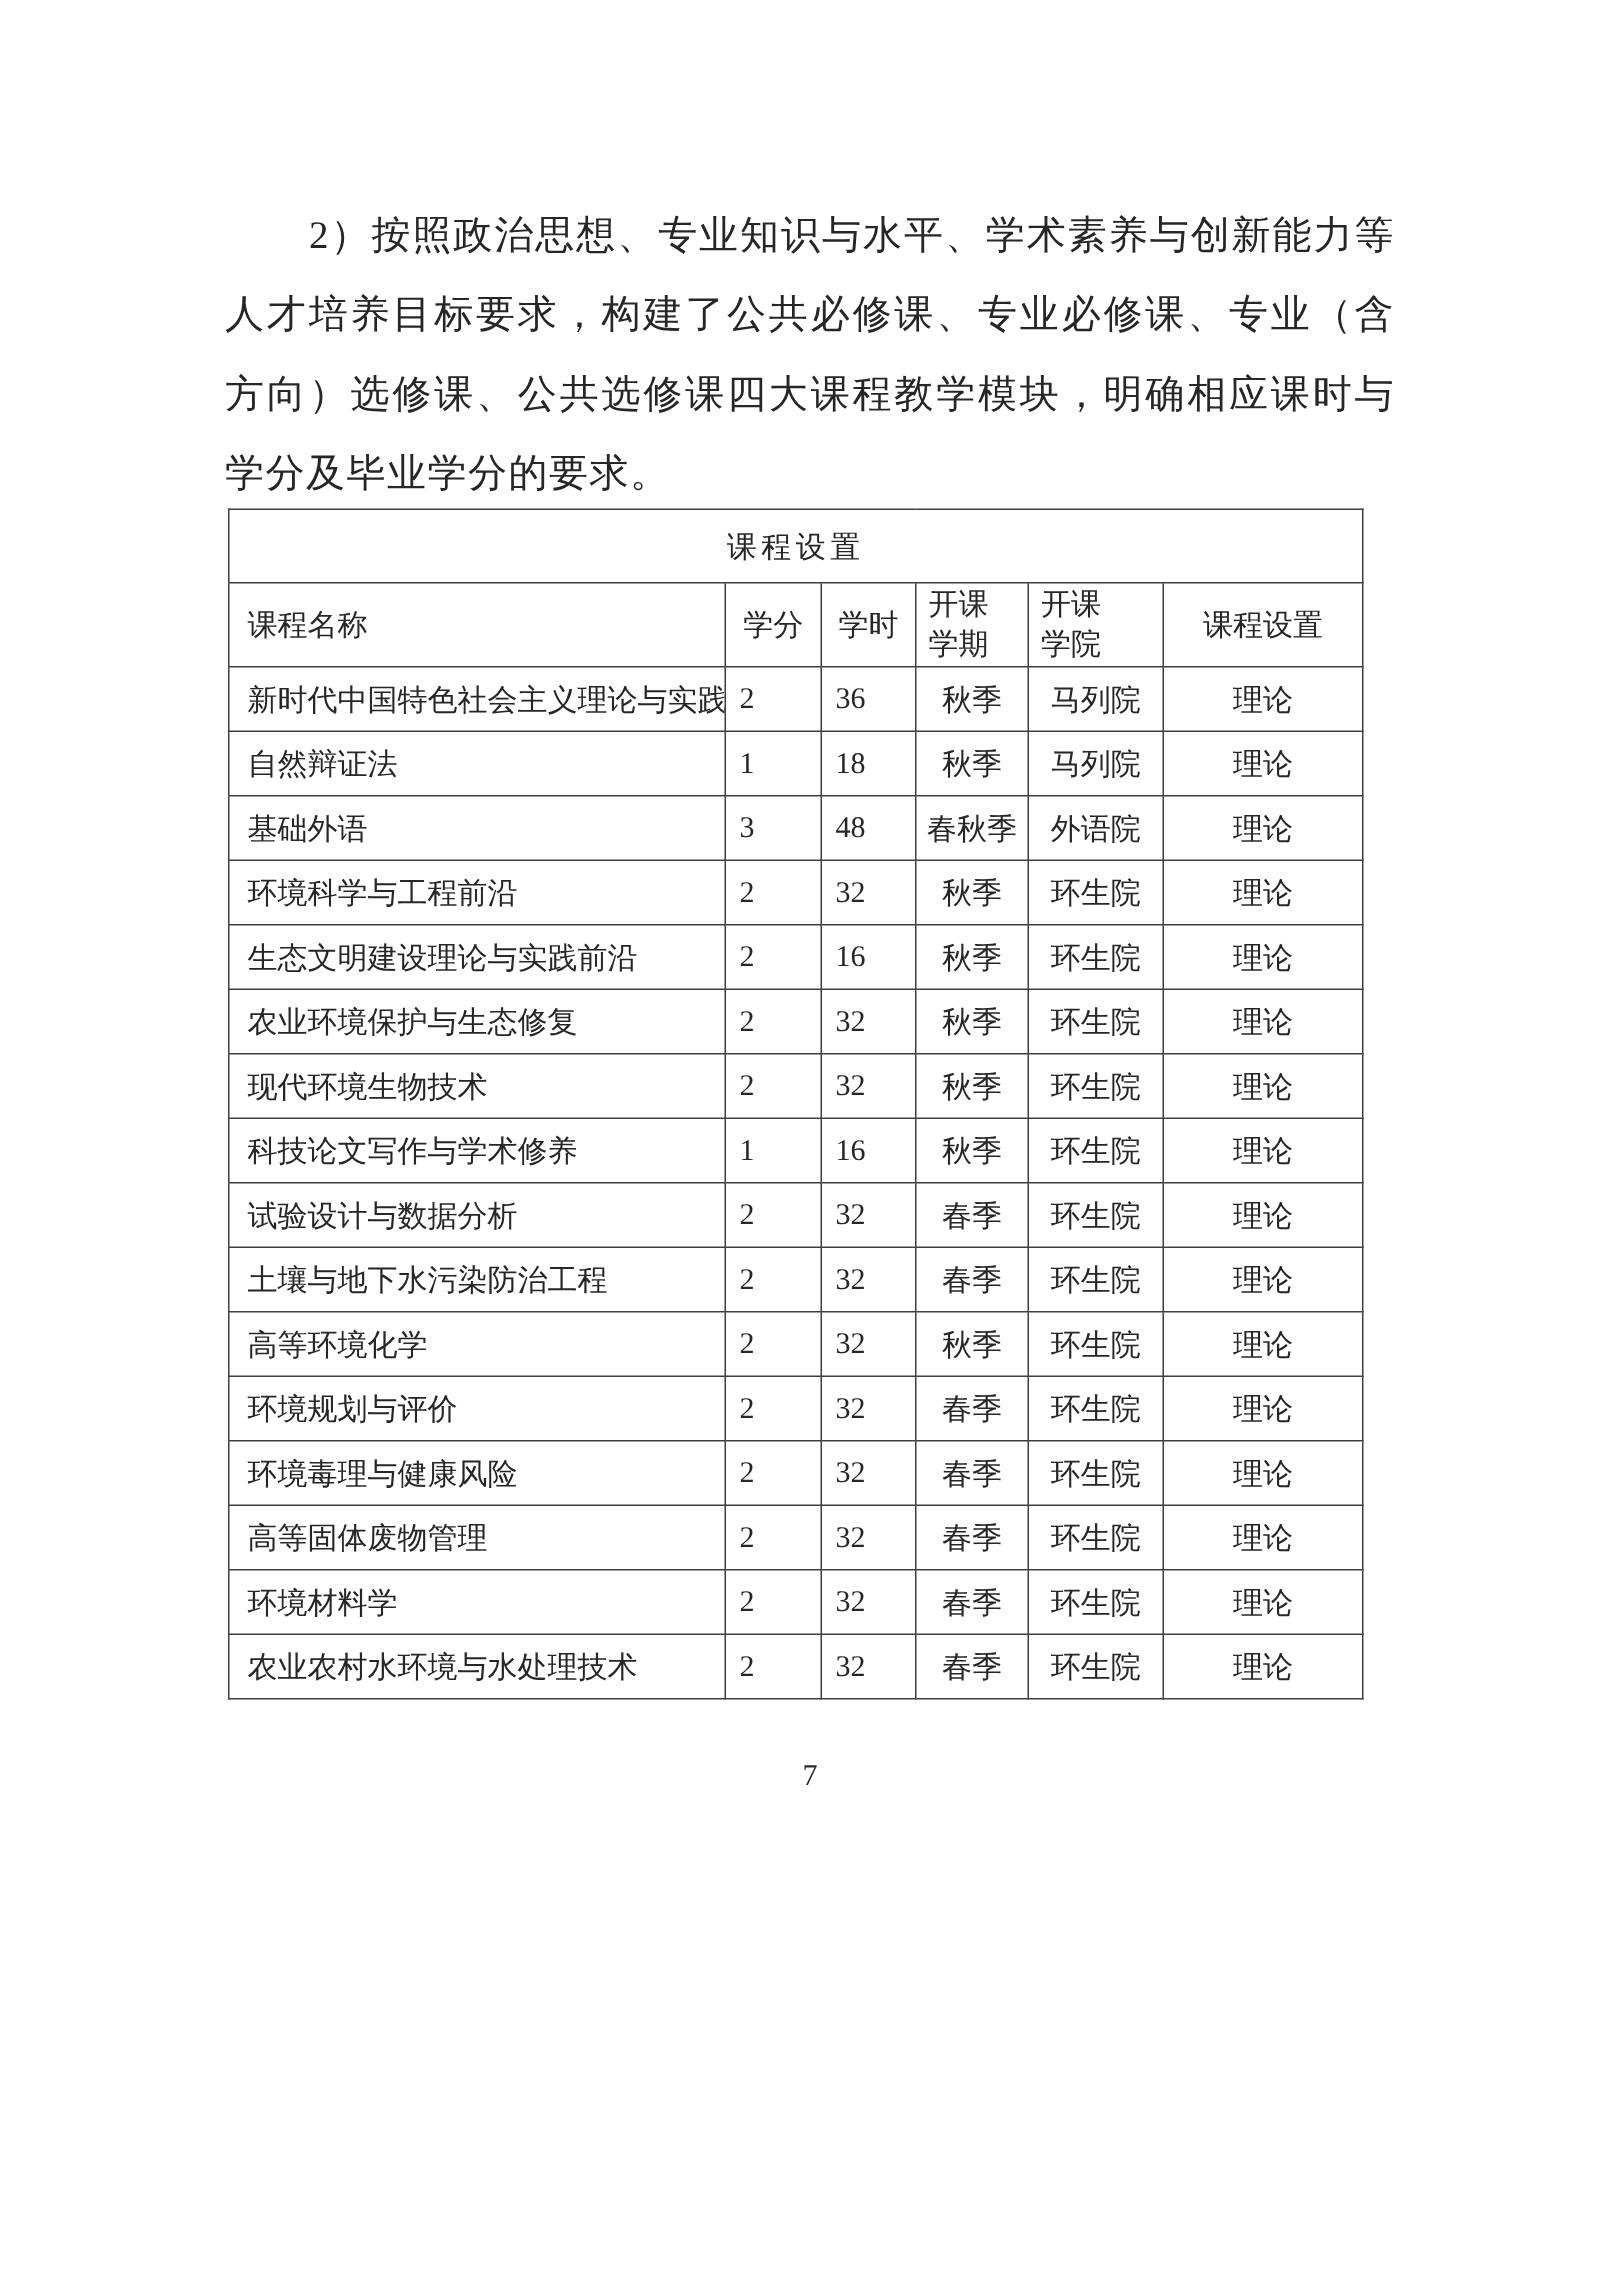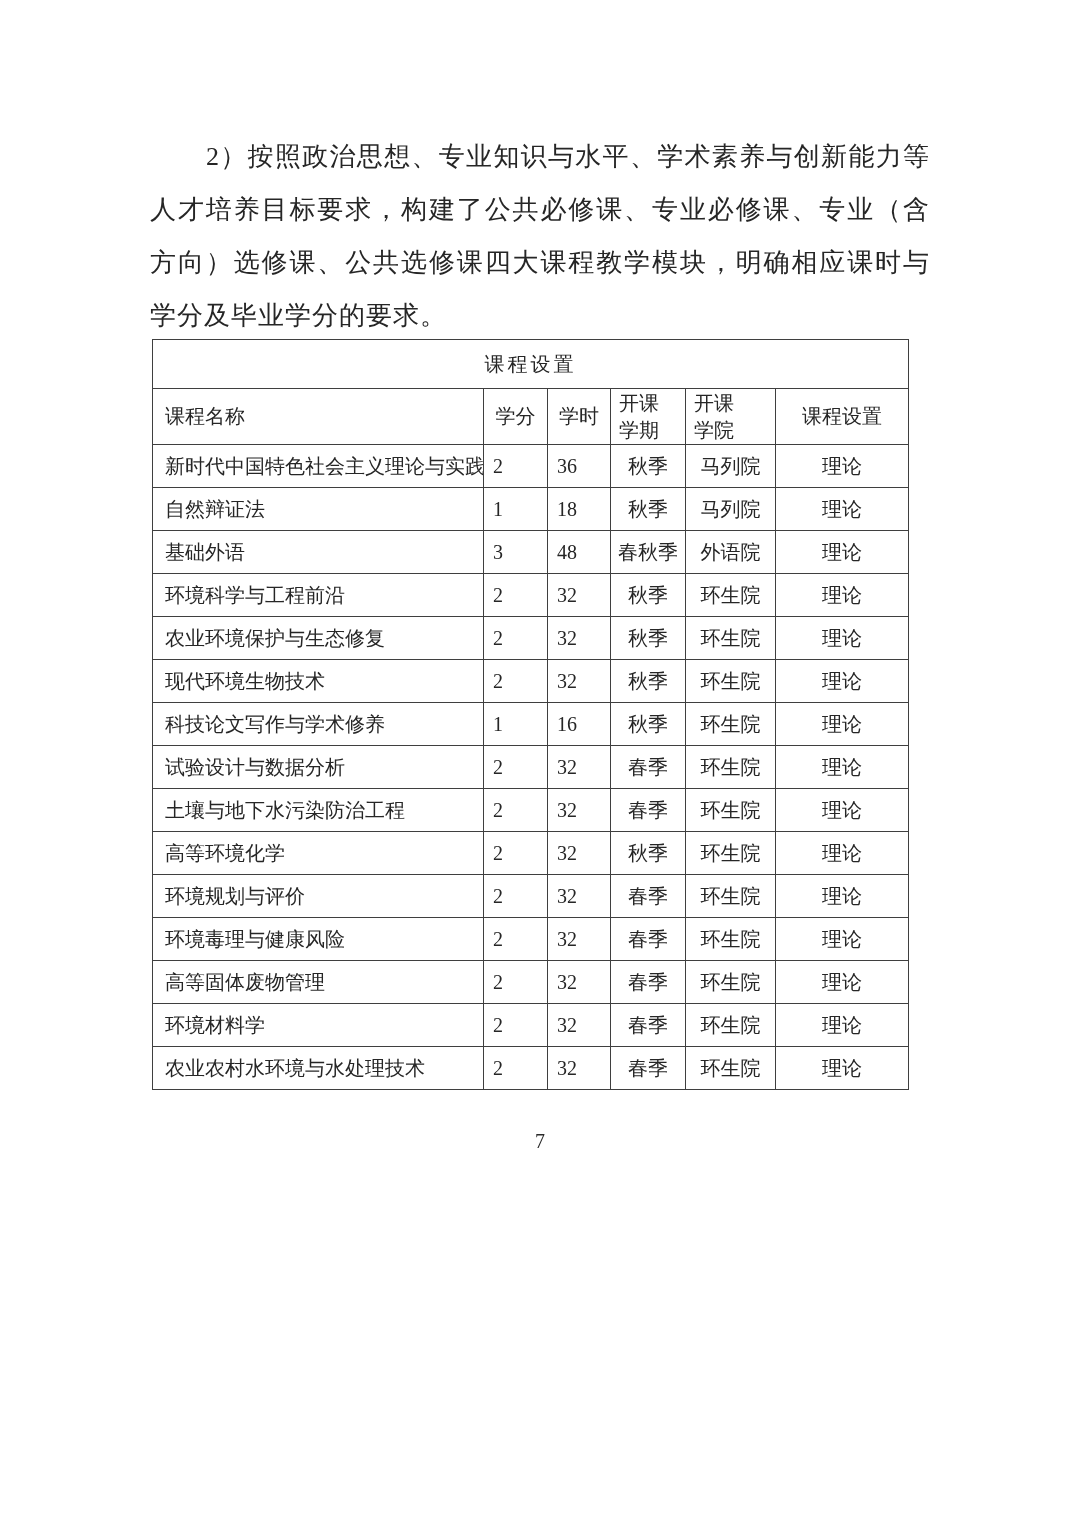--- a/index.html
+++ b/index.html
@@ -122,20 +122,28 @@
         </tr>
         <tr class="data-row">
           <td class="c-name">环境科学与工程前沿</td>
           <td class="c-num">2</td>
           <td class="c-num">32</td>
           <td class="c-mid">秋季</td>
           <td class="c-mid">环生院</td>
           <td class="c-mid">理论</td>
         </tr>
         <tr class="data-row">
+          <td class="c-name">生态文明建设理论与实践前沿</td>
+          <td class="c-num">2</td>
+          <td class="c-num">16</td>
+          <td class="c-mid">秋季</td>
+          <td class="c-mid">环生院</td>
+          <td class="c-mid">理论</td>
+        </tr>
+        <tr class="data-row">
           <td class="c-name">农业环境保护与生态修复</td>
           <td class="c-num">2</td>
           <td class="c-num">32</td>
           <td class="c-mid">秋季</td>
           <td class="c-mid">环生院</td>
           <td class="c-mid">理论</td>
         </tr>
         <tr class="data-row">
           <td class="c-name">现代环境生物技术</td>
           <td class="c-num">2</td>

